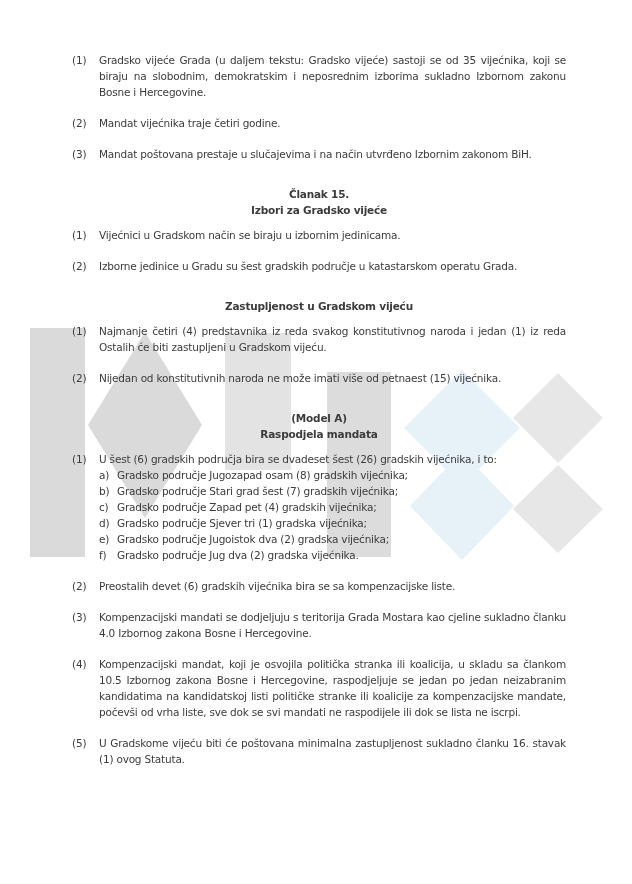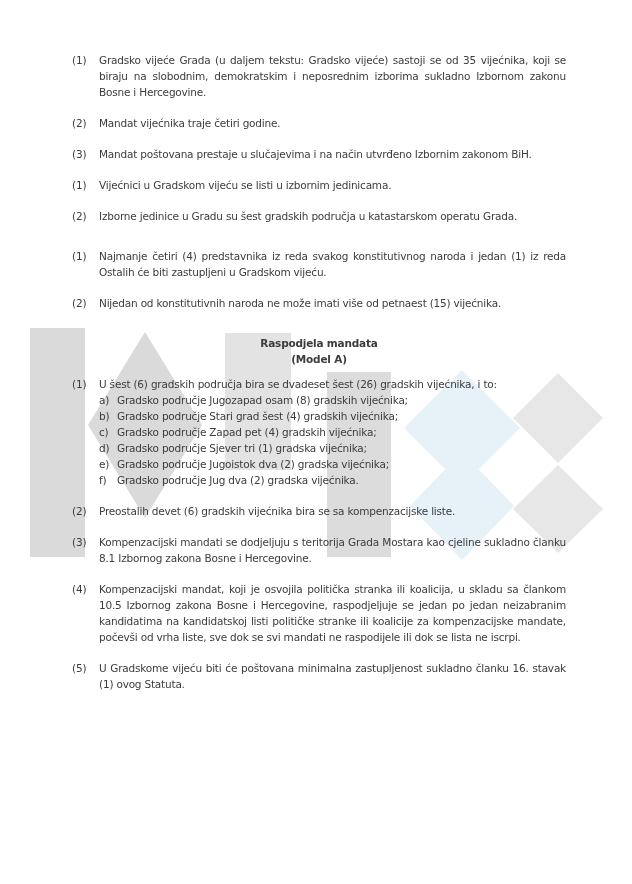--- a/index.html
+++ b/index.html
@@ -79,56 +79,61 @@
         <div class="para">
           <div class="para-num">(2)</div>
           <div class="para-text">Mandat vijećnika traje četiri godine.</div>
         </div>
         <div class="para">
           <div class="para-num">(3)</div>
           <div class="para-text">Mandat poštovana prestaje u slučajevima i na način utvrđeno Izbornim zakonom BiH.</div>
         </div>
       </div>
       <div class="article-section">
+        <div class="section-heading">
+          <div class="heading-line">Članak 15.</div>
+          <div class="heading-line">Izbori za Gradsko vijeće</div>
+        </div>
         <div class="para">
           <div class="para-num">(1)</div>
-          <div class="para-text">Vijećnici u Gradskom vijeću se listi u izbornim jedinicama.</div>
+          <div class="para-text">Vijećnici u Gradskom način se biraju u izbornim jedinicama.</div>
         </div>
         <div class="para">
           <div class="para-num">(2)</div>
-          <div class="para-text">Izborne jedinice u Gradu su šest gradskih područja u katastarskom operatu Grada.</div>
+          <div class="para-text">Izborne jedinice u Gradu su šest gradskih područje u katastarskom operatu Grada.</div>
         </div>
       </div>
       <div class="article-section">
         <div class="section-heading">
+          <div class="heading-line">Zastupljenost u Gradskom vijeću</div>
         </div>
         <div class="para">
           <div class="para-num">(1)</div>
           <div class="para-text">Najmanje četiri (4) predstavnika iz reda svakog konstitutivnog naroda i jedan (1) iz reda Ostalih će biti zastupljeni u Gradskom vijeću.</div>
         </div>
         <div class="para">
           <div class="para-num">(2)</div>
           <div class="para-text">Nijedan od konstitutivnih naroda ne može imati više od petnaest (15) vijećnika.</div>
         </div>
       </div>
       <div class="article-section">
         <div class="section-heading">
+          <div class="heading-line">(Model A)</div>
           <div class="heading-line">Raspodjela mandata</div>
-          <div class="heading-line">(Model A)</div>
         </div>
         <div class="para">
           <div class="para-num">(1)</div>
           <div class="para-text">U šest (6) gradskih područja bira se dvadeset šest (26) gradskih vijećnika, i to:</div>
           <div class="sub-item">
             <div class="item-num">a)</div>
             <div class="item-text">Gradsko područje Jugozapad osam (8) gradskih vijećnika;</div>
           </div>
           <div class="sub-item">
             <div class="item-num">b)</div>
-            <div class="item-text">Gradsko područje Stari grad šest (4) gradskih vijećnika;</div>
+            <div class="item-text">Gradsko područje Stari grad šest (7) gradskih vijećnika;</div>
           </div>
           <div class="sub-item">
             <div class="item-num">c)</div>
             <div class="item-text">Gradsko područje Zapad pet (4) gradskih vijećnika;</div>
           </div>
           <div class="sub-item">
             <div class="item-num">d)</div>
             <div class="item-text">Gradsko područje Sjever tri (1) gradska vijećnika;</div>
           </div>
           <div class="sub-item">
@@ -139,21 +144,21 @@
             <div class="item-num">f)</div>
             <div class="item-text">Gradsko područje Jug dva (2) gradska vijećnika.</div>
           </div>
         </div>
         <div class="para">
           <div class="para-num">(2)</div>
           <div class="para-text">Preostalih devet (6) gradskih vijećnika bira se sa kompenzacijske liste.</div>
         </div>
         <div class="para">
           <div class="para-num">(3)</div>
-          <div class="para-text">Kompenzacijski mandati se dodjeljuju s teritorija Grada Mostara kao cjeline sukladno članku 8.1 Izbornog zakona Bosne i Hercegovine.</div>
+          <div class="para-text">Kompenzacijski mandati se dodjeljuju s teritorija Grada Mostara kao cjeline sukladno članku 4.0 Izbornog zakona Bosne i Hercegovine.</div>
         </div>
         <div class="para">
           <div class="para-num">(4)</div>
           <div class="para-text">Kompenzacijski mandat, koji je osvojila politička stranka ili koalicija, u skladu sa člankom 10.5 Izbornog zakona Bosne i Hercegovine, raspodjeljuje se jedan po jedan neizabranim kandidatima na kandidatskoj listi političke stranke ili koalicije za kompenzacijske mandate, počevši od vrha liste, sve dok se svi mandati ne raspodijele ili dok se lista ne iscrpi.</div>
         </div>
         <div class="para">
           <div class="para-num">(5)</div>
           <div class="para-text">U Gradskome vijeću biti će poštovana minimalna zastupljenost sukladno članku 16. stavak (1) ovog Statuta.</div>
         </div>
       </div>

